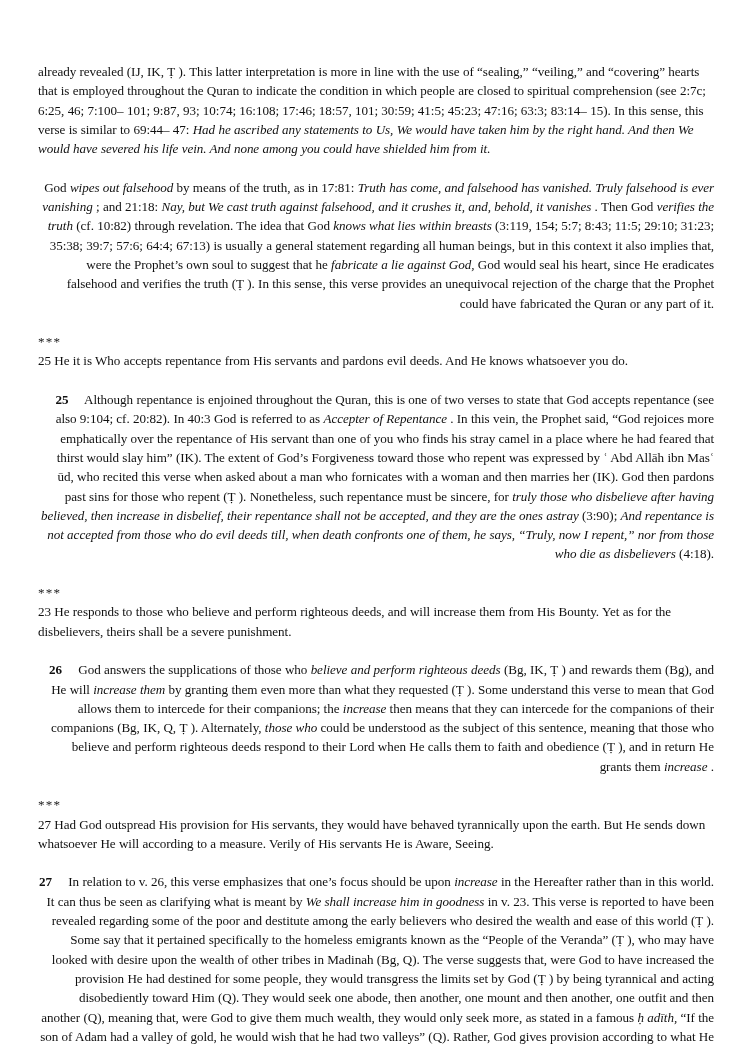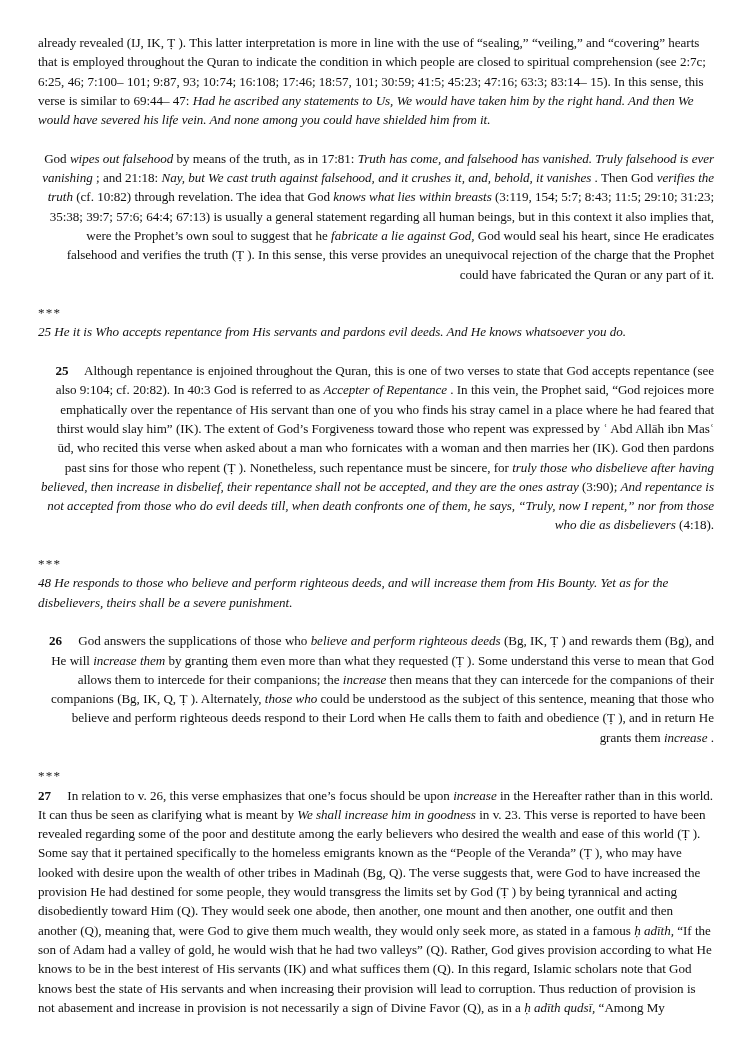--- a/index.html
+++ b/index.html
@@ -44,54 +44,54 @@
   .divider {
     font-size: 13.1px;
     line-height: 19.3px;
     letter-spacing: 1.2px;
     margin: 19.3px 0 0 0;
     color: #1a1a1a;
   }
   .verse-line {
     font-size: 13.1px;
     line-height: 19.3px;
-    font-style: italic;
   }
   .commentary .vnum {
     margin-right: 13px;
     font-weight: bold;
   }
   em, .it {
     font-style: italic;
   }
   .softblur {
     filter: blur(0.09px);
   }
 </style>
 </head>
 <body>
 
-<div class="page" style="width: 749px; height: 1020px; background: rgb(255, 255, 255); color: rgb(16, 16, 16);">
+<div class="page" style="width: 749px; height: 1020px; background: rgb(255, 255, 255); color: rgb(16, 16, 16); margin-top: 29px;">
   <div class="text-column">
 
     <p class="para softblur">already revealed (IJ, IK, Ṭ ). This latter interpretation is more in line with the use of “sealing,” “veiling,” and “covering” hearts that is employed throughout the Quran to indicate the condition in which people are closed to spiritual comprehension (see 2:7c; 6:25, 46; 7:100– 101; 9:87, 93; 10:74; 16:108; 17:46; 18:57, 101; 30:59; 41:5; 45:23; 47:16; 63:3; 83:14– 15). In this sense, this verse is similar to 69:44– 47: <em>Had he ascribed any statements to Us, We would have taken him by the right hand. And then We would have severed his life vein. And none among you could have shielded him from it.</em></p>
 
     <p class="para softblur">God <em>wipes out falsehood</em> by means of the truth, as in 17:81: <em>Truth has come, and falsehood has vanished. Truly falsehood is ever vanishing</em> ; and 21:18: <em>Nay, but We cast truth against falsehood, and it crushes it, and, behold, it vanishes</em> . Then God <em>verifies the truth</em> (cf. 10:82) through revelation. The idea that God <em>knows what lies within breasts</em> (3:119, 154; 5:7; 8:43; 11:5; 29:10; 31:23; 35:38; 39:7; 57:6; 64:4; 67:13) is usually a general statement regarding all human beings, but in this context it also implies that, were the Prophet’s own soul to suggest that he <em>fabricate a lie against God,</em> God would seal his heart, since He eradicates falsehood and verifies the truth (Ṭ ). In this sense, this verse provides an unequivocal rejection of the charge that the Prophet could have fabricated the Quran or any part of it.</p>
 
     <p class="divider softblur">***</p>
 
     <p class="para verse-line softblur">25 He it is Who accepts repentance from His servants and pardons evil deeds. And He knows whatsoever you do.</p>
 
     <p class="para commentary softblur"><span class="vnum">25</span> Although repentance is enjoined throughout the Quran, this is one of two verses to state that God accepts repentance (see also 9:104; cf. 20:82). In 40:3 God is referred to as <em>Accepter of Repentance</em> . In this vein, the Prophet said, “God rejoices more emphatically over the repentance of His servant than one of you who finds his stray camel in a place where he had feared that thirst would slay him” (IK). The extent of God’s Forgiveness toward those who repent was expressed by ʿ Abd Allāh ibn Masʿ ūd, who recited this verse when asked about a man who fornicates with a woman and then marries her (IK). God then pardons past sins for those who repent (Ṭ ). Nonetheless, such repentance must be sincere, for <em>truly those who disbelieve after having believed, then increase in disbelief, their repentance shall not be accepted, and they are the ones astray</em> (3:90); <em>And repentance is not accepted from those who do evil deeds till, when death confronts one of them, he says, “Truly, now I repent,” nor from those who die as disbelievers</em> (4:18).</p>
 
     <p class="divider softblur">***</p>
 
-    <p class="para verse-line softblur">48 He responds to those who believe and perform righteous deeds, and will increase them from His Bounty. Yet as for the disbelievers, theirs shall be a severe punishment.</p>
+    <p class="para verse-line softblur">23 He responds to those who believe and perform righteous deeds, and will increase them from His Bounty. Yet as for the disbelievers, theirs shall be a severe punishment.</p>
 
     <p class="para commentary softblur"><span class="vnum">26</span> God answers the supplications of those who <em>believe and perform righteous deeds</em> (Bg, IK, Ṭ ) and rewards them (Bg), and He will <em>increase them</em> by granting them even more than what they requested (Ṭ ). Some understand this verse to mean that God allows them to intercede for their companions; the <em>increase</em> then means that they can intercede for the companions of their companions (Bg, IK, Q, Ṭ ). Alternately, <em>those who</em> could be understood as the subject of this sentence, meaning that those who believe and perform righteous deeds respond to their Lord when He calls them to faith and obedience (Ṭ ), and in return He grants them <em>increase</em> .</p>
 
     <p class="divider softblur">***</p>
 
+    <p class="para verse-line softblur">27 Had God outspread His provision for His servants, they would have behaved tyrannically upon the earth. But He sends down whatsoever He will according to a measure. Verily of His servants He is Aware, Seeing.</p>
 
     <p class="para commentary softblur"><span class="vnum">27</span> In relation to v. 26, this verse emphasizes that one’s focus should be upon <em>increase</em> in the Hereafter rather than in this world. It can thus be seen as clarifying what is meant by <em>We shall increase him in goodness</em> in v. 23. This verse is reported to have been revealed regarding some of the poor and destitute among the early believers who desired the wealth and ease of this world (Ṭ ). Some say that it pertained specifically to the homeless emigrants known as the “People of the Veranda” (Ṭ ), who may have looked with desire upon the wealth of other tribes in Madinah (Bg, Q). The verse suggests that, were God to have increased the provision He had destined for some people, they would transgress the limits set by God (Ṭ ) by being tyrannical and acting disobediently toward Him (Q). They would seek one abode, then another, one mount and then another, one outfit and then another (Q), meaning that, were God to give them much wealth, they would only seek more, as stated in a famous <em>ḥ adīth,</em> “If the son of Adam had a valley of gold, he would wish that he had two valleys” (Q). Rather, God gives provision according to what He knows to be in the best interest of His servants (IK) and what suffices them (Q). In this regard, Islamic scholars note that God knows best the state of His servants and when increasing their provision will lead to corruption. Thus reduction of provision is not abasement and increase in provision is not necessarily a sign of Divine Favor (Q), as in a <em>ḥ adīth qudsī,</em> “Among My believing servants are those for whom nothing but wealth will make them righteous; were I to make them poor, poverty would corrupt them. And among My believing servants are those for whom nothing but poverty will make them righteous; were I to make them wealthy, wealth would corrupt them. Verily, I arrange for My servants according to My Knowledge of their hearts; for truly I am Knowing, Aware” (Q).</p>
 
   </div>
 </div>
 
 </body></html>

